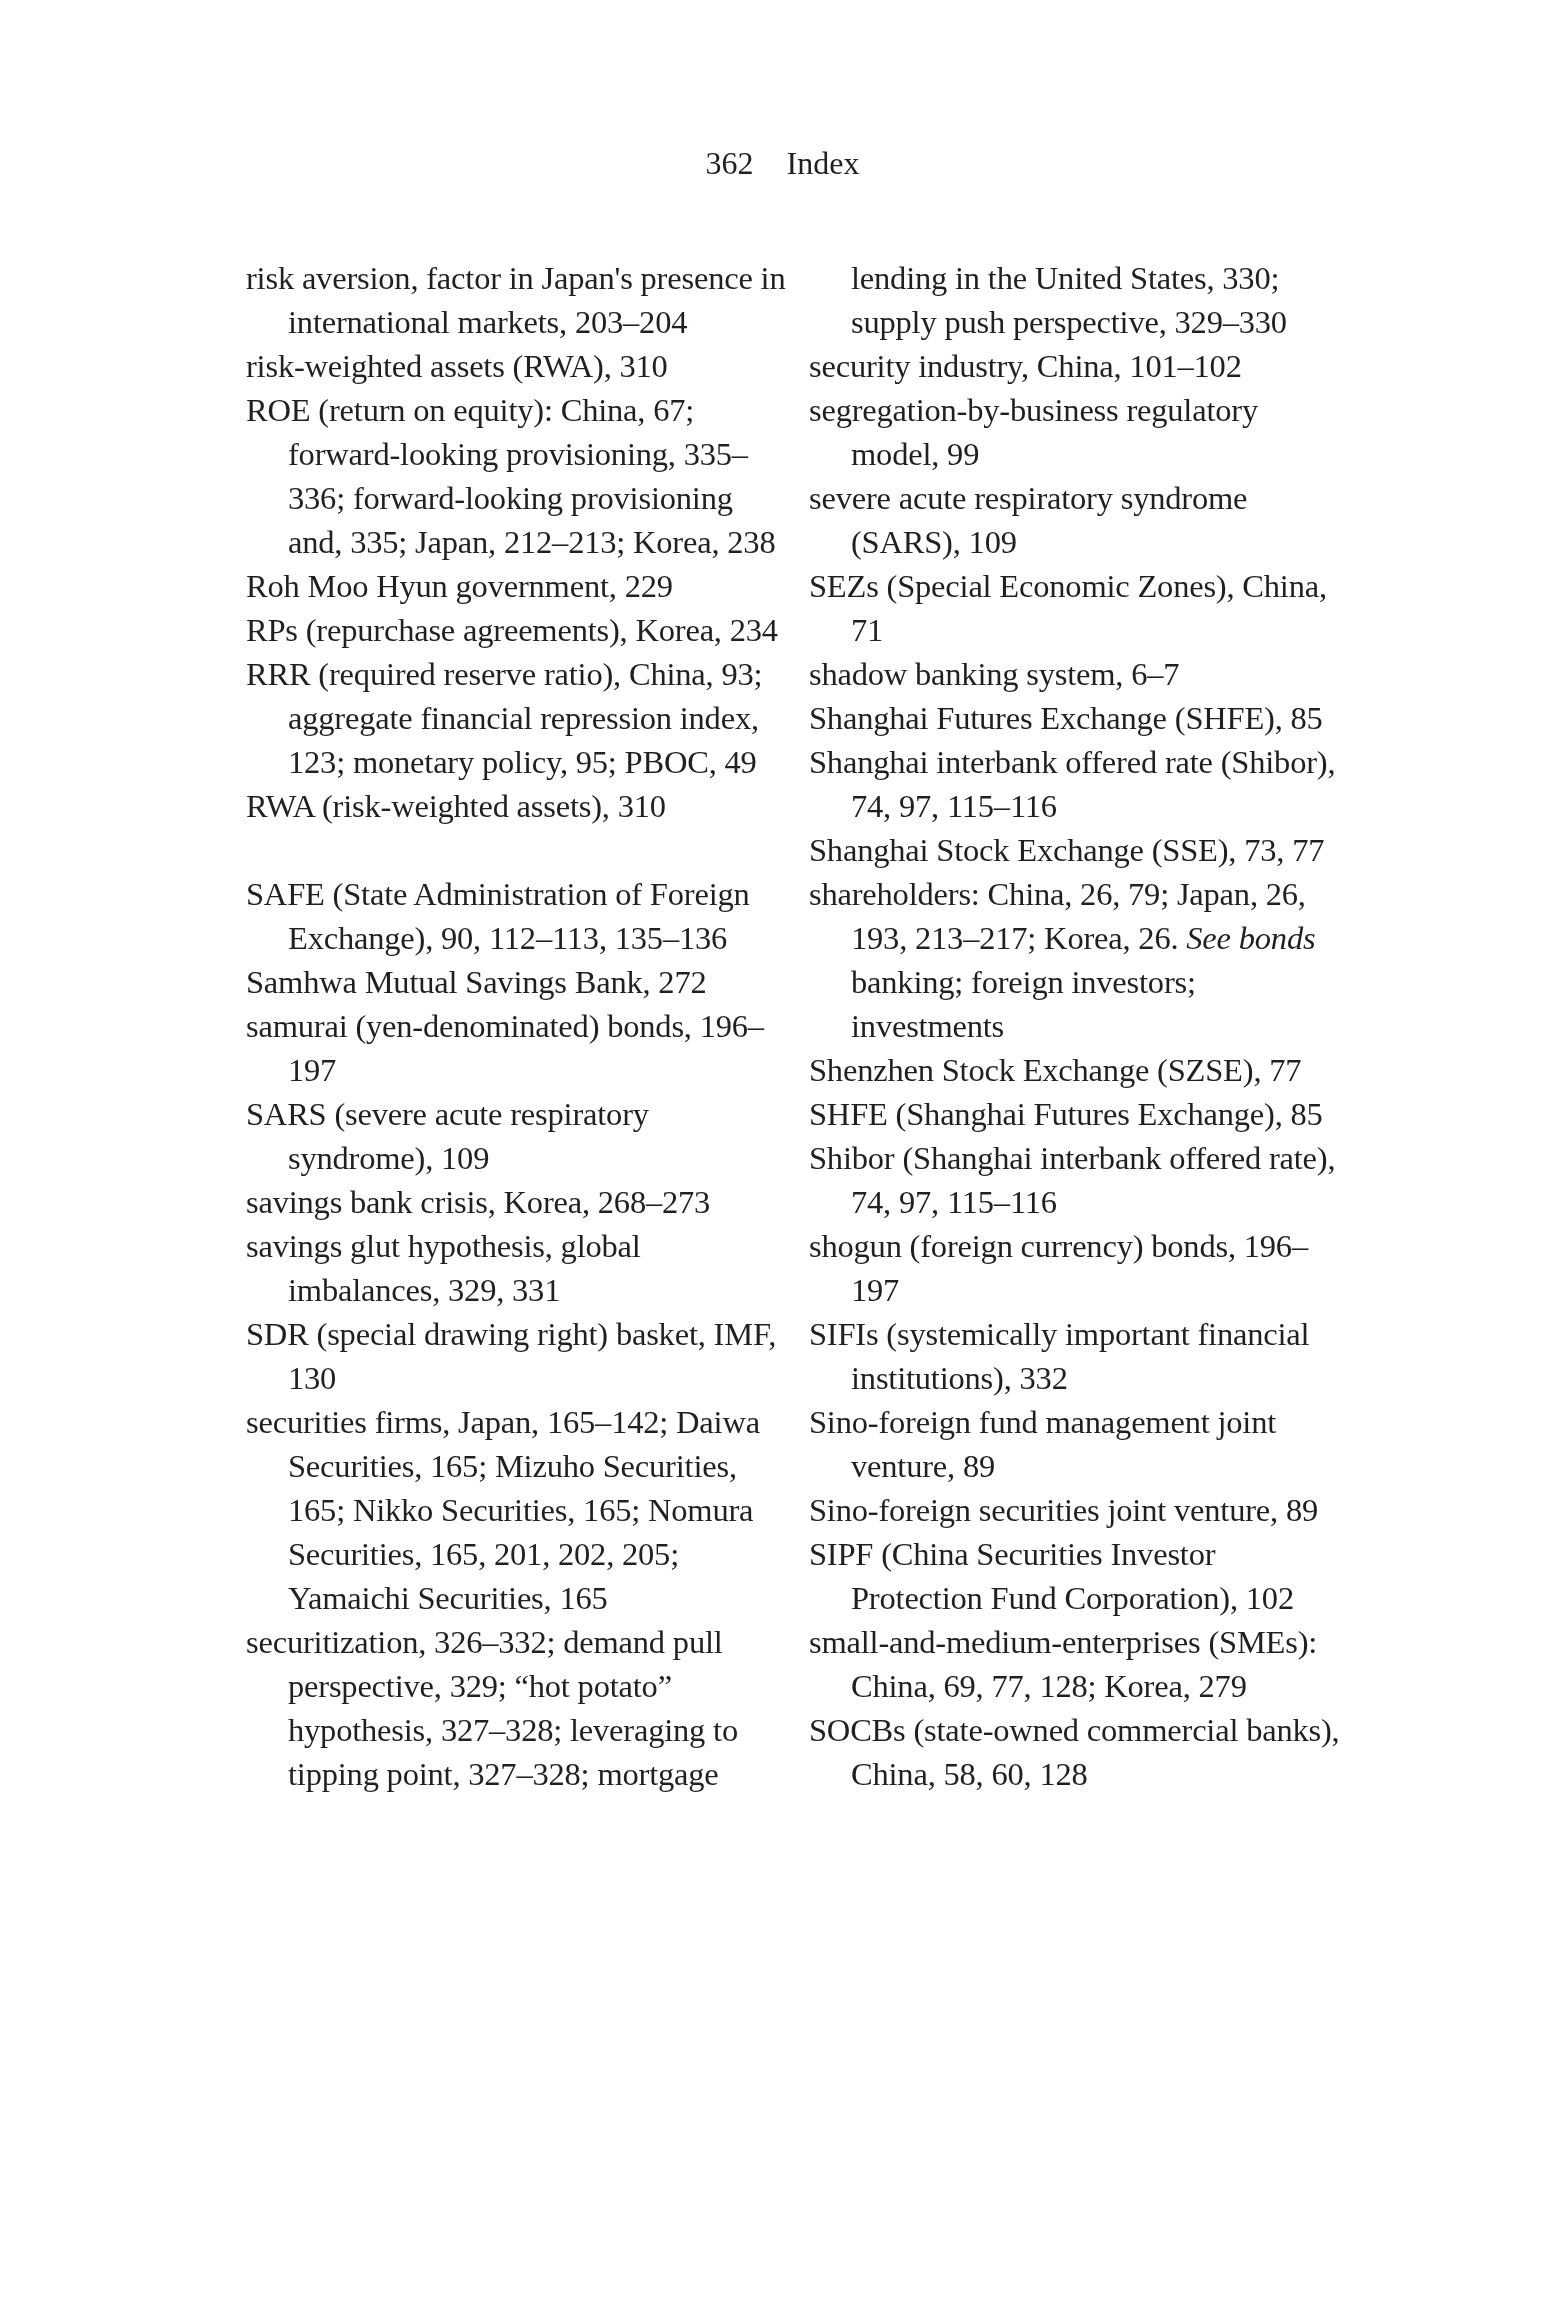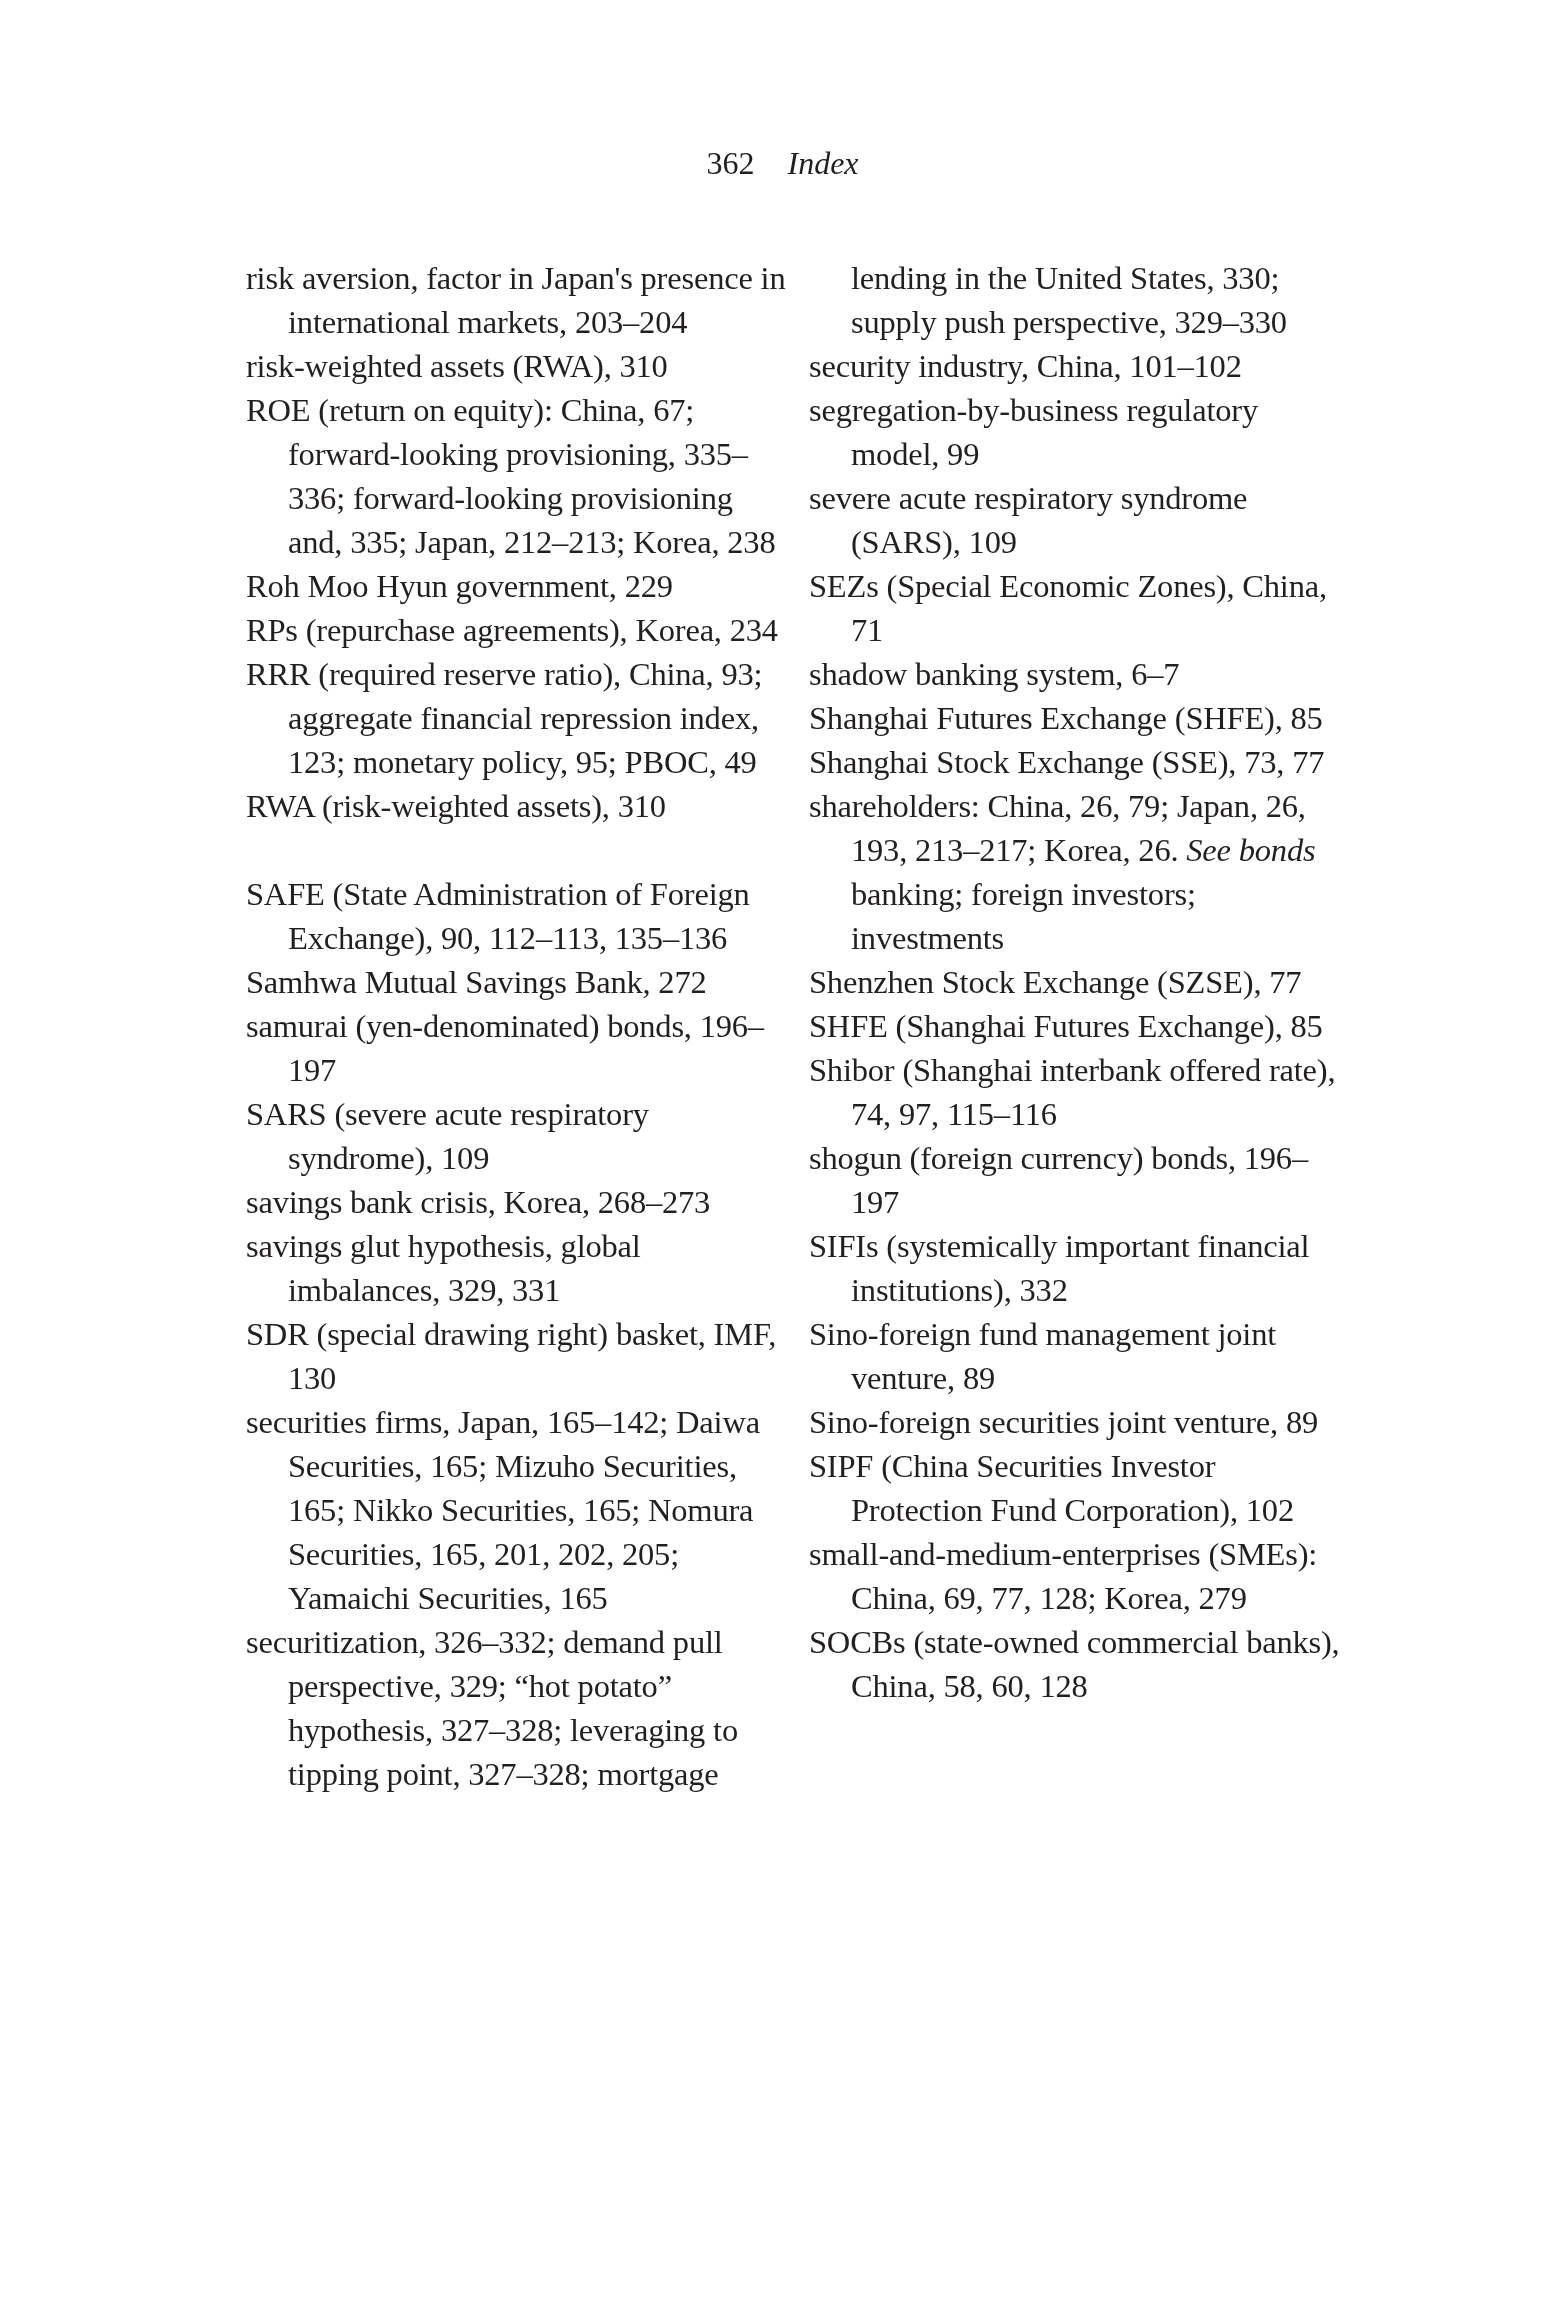--- a/index.html
+++ b/index.html
@@ -21,21 +21,20 @@
       left: 0;
       width: 1565px;
       text-align: center;
       font-size: 32px;
       line-height: 43px;
     }
     .running-head .folio {
       margin-right: 33px;
     }
     .running-head .section-title {
-      font-style: italic;
     }
     .column {
       position: absolute;
       top: 256px;
       width: 543px;
       font-size: 32.5px;
       line-height: 44px;
       letter-spacing: -0.2px;
     }
     .col-left { left: 246px; }
@@ -82,20 +81,21 @@
 </div>
 
 <div class="column col-right">
   <p class="entry continuation" style="padding-left:42px;">lending in the United States, 330; supply push perspective, 329–330</p>
   <p class="entry">security industry, China, 101–102</p>
   <p class="entry">segregation-by-business regulatory model, 99</p>
   <p class="entry">severe acute respiratory syndrome (SARS), 109</p>
   <p class="entry">SEZs (Special Economic Zones), China, 71</p>
   <p class="entry">shadow banking system, 6–7</p>
   <p class="entry">Shanghai Futures Exchange (SHFE), 85</p>
+  <p class="entry">Shanghai interbank offered rate (Shibor), 74, 97, 115–116</p>
   <p class="entry">Shanghai Stock Exchange (SSE), 73, 77</p>
   <p class="entry"><span>shareholders: China, 26, 79; Japan, 26, 193, 213–217; Korea, 26. </span><span class="see-also">See bonds</span><span> banking; foreign investors; investments</span></p>
   <p class="entry">Shenzhen Stock Exchange (SZSE), 77</p>
   <p class="entry">SHFE (Shanghai Futures Exchange), 85</p>
   <p class="entry">Shibor (Shanghai interbank offered rate), 74, 97, 115–116</p>
   <p class="entry">shogun (foreign currency) bonds, 196–197</p>
   <p class="entry">SIFIs (systemically important financial institutions), 332</p>
   <p class="entry">Sino-foreign fund management joint venture, 89</p>
   <p class="entry">Sino-foreign securities joint venture, 89</p>
   <p class="entry">SIPF (China Securities Investor Protection Fund Corporation), 102</p>

